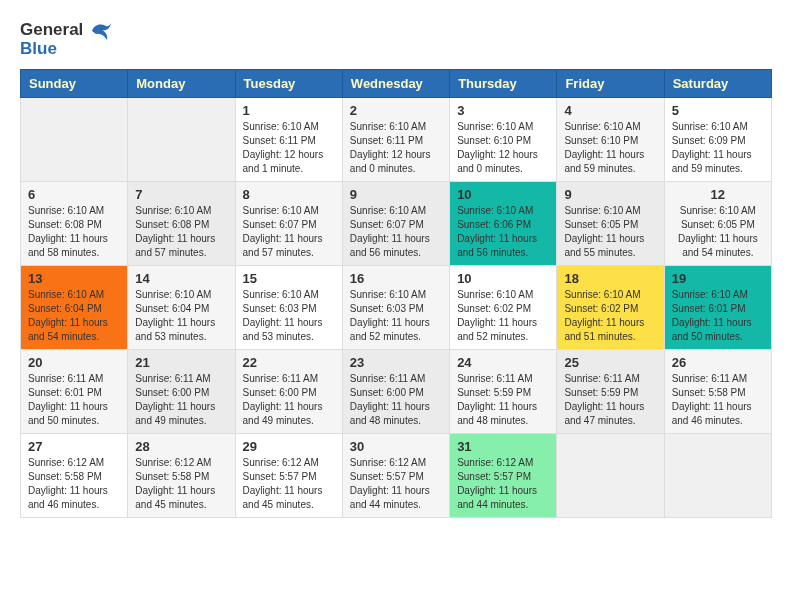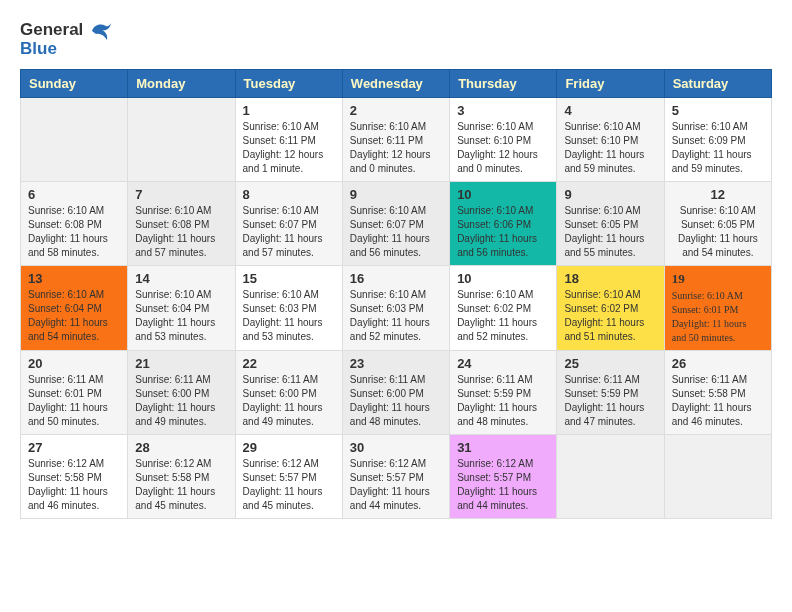--- a/index.html
+++ b/index.html
@@ -247,21 +247,21 @@
 Daylight: 11 hours
 and 52 minutes.</div>
         </td>
         <td style="background-color: #fde047;">
           <span class="day-num">18</span>
           <div class="day-info" style="white-space: pre-line;">Sunrise: 6:10 AM
 Sunset: 6:02 PM
 Daylight: 11 hours
 and 51 minutes.</div>
         </td>
-        <td style="background-color: #f97316; font-family: Liberation Serif, serif;">
+        <td style="background-color: #14b8a6;">
           <span class="day-num">19</span>
           <div class="day-info" style="white-space: pre-line;">Sunrise: 6:10 AM
 Sunset: 6:01 PM
 Daylight: 11 hours
 and 50 minutes.</div>
         </td>
       </tr>
       <tr>
         <td style="background-color: rgb(245, 245, 245);">
           <span class="day-num">20</span>
@@ -335,21 +335,21 @@
 Daylight: 11 hours
 and 45 minutes.</div>
         </td>
         <td style="background-color: rgb(245, 245, 245);">
           <span class="day-num">30</span>
           <div class="day-info" style="white-space: pre-line;">Sunrise: 6:12 AM
 Sunset: 5:57 PM
 Daylight: 11 hours
 and 44 minutes.</div>
         </td>
-        <td style="background-color: #f0abfc;">
+        <td style="background-color: #86efac;">
           <span class="day-num">31</span>
           <div class="day-info" style="white-space: pre-line;">Sunrise: 6:12 AM
 Sunset: 5:57 PM
 Daylight: 11 hours
 and 44 minutes.</div>
         </td>
         <td class="empty-cell" style="background-color: rgb(240, 240, 240);"></td>
         <td class="empty-cell" style="background-color: rgb(240, 240, 240);"></td>
       </tr>
     </tbody>

